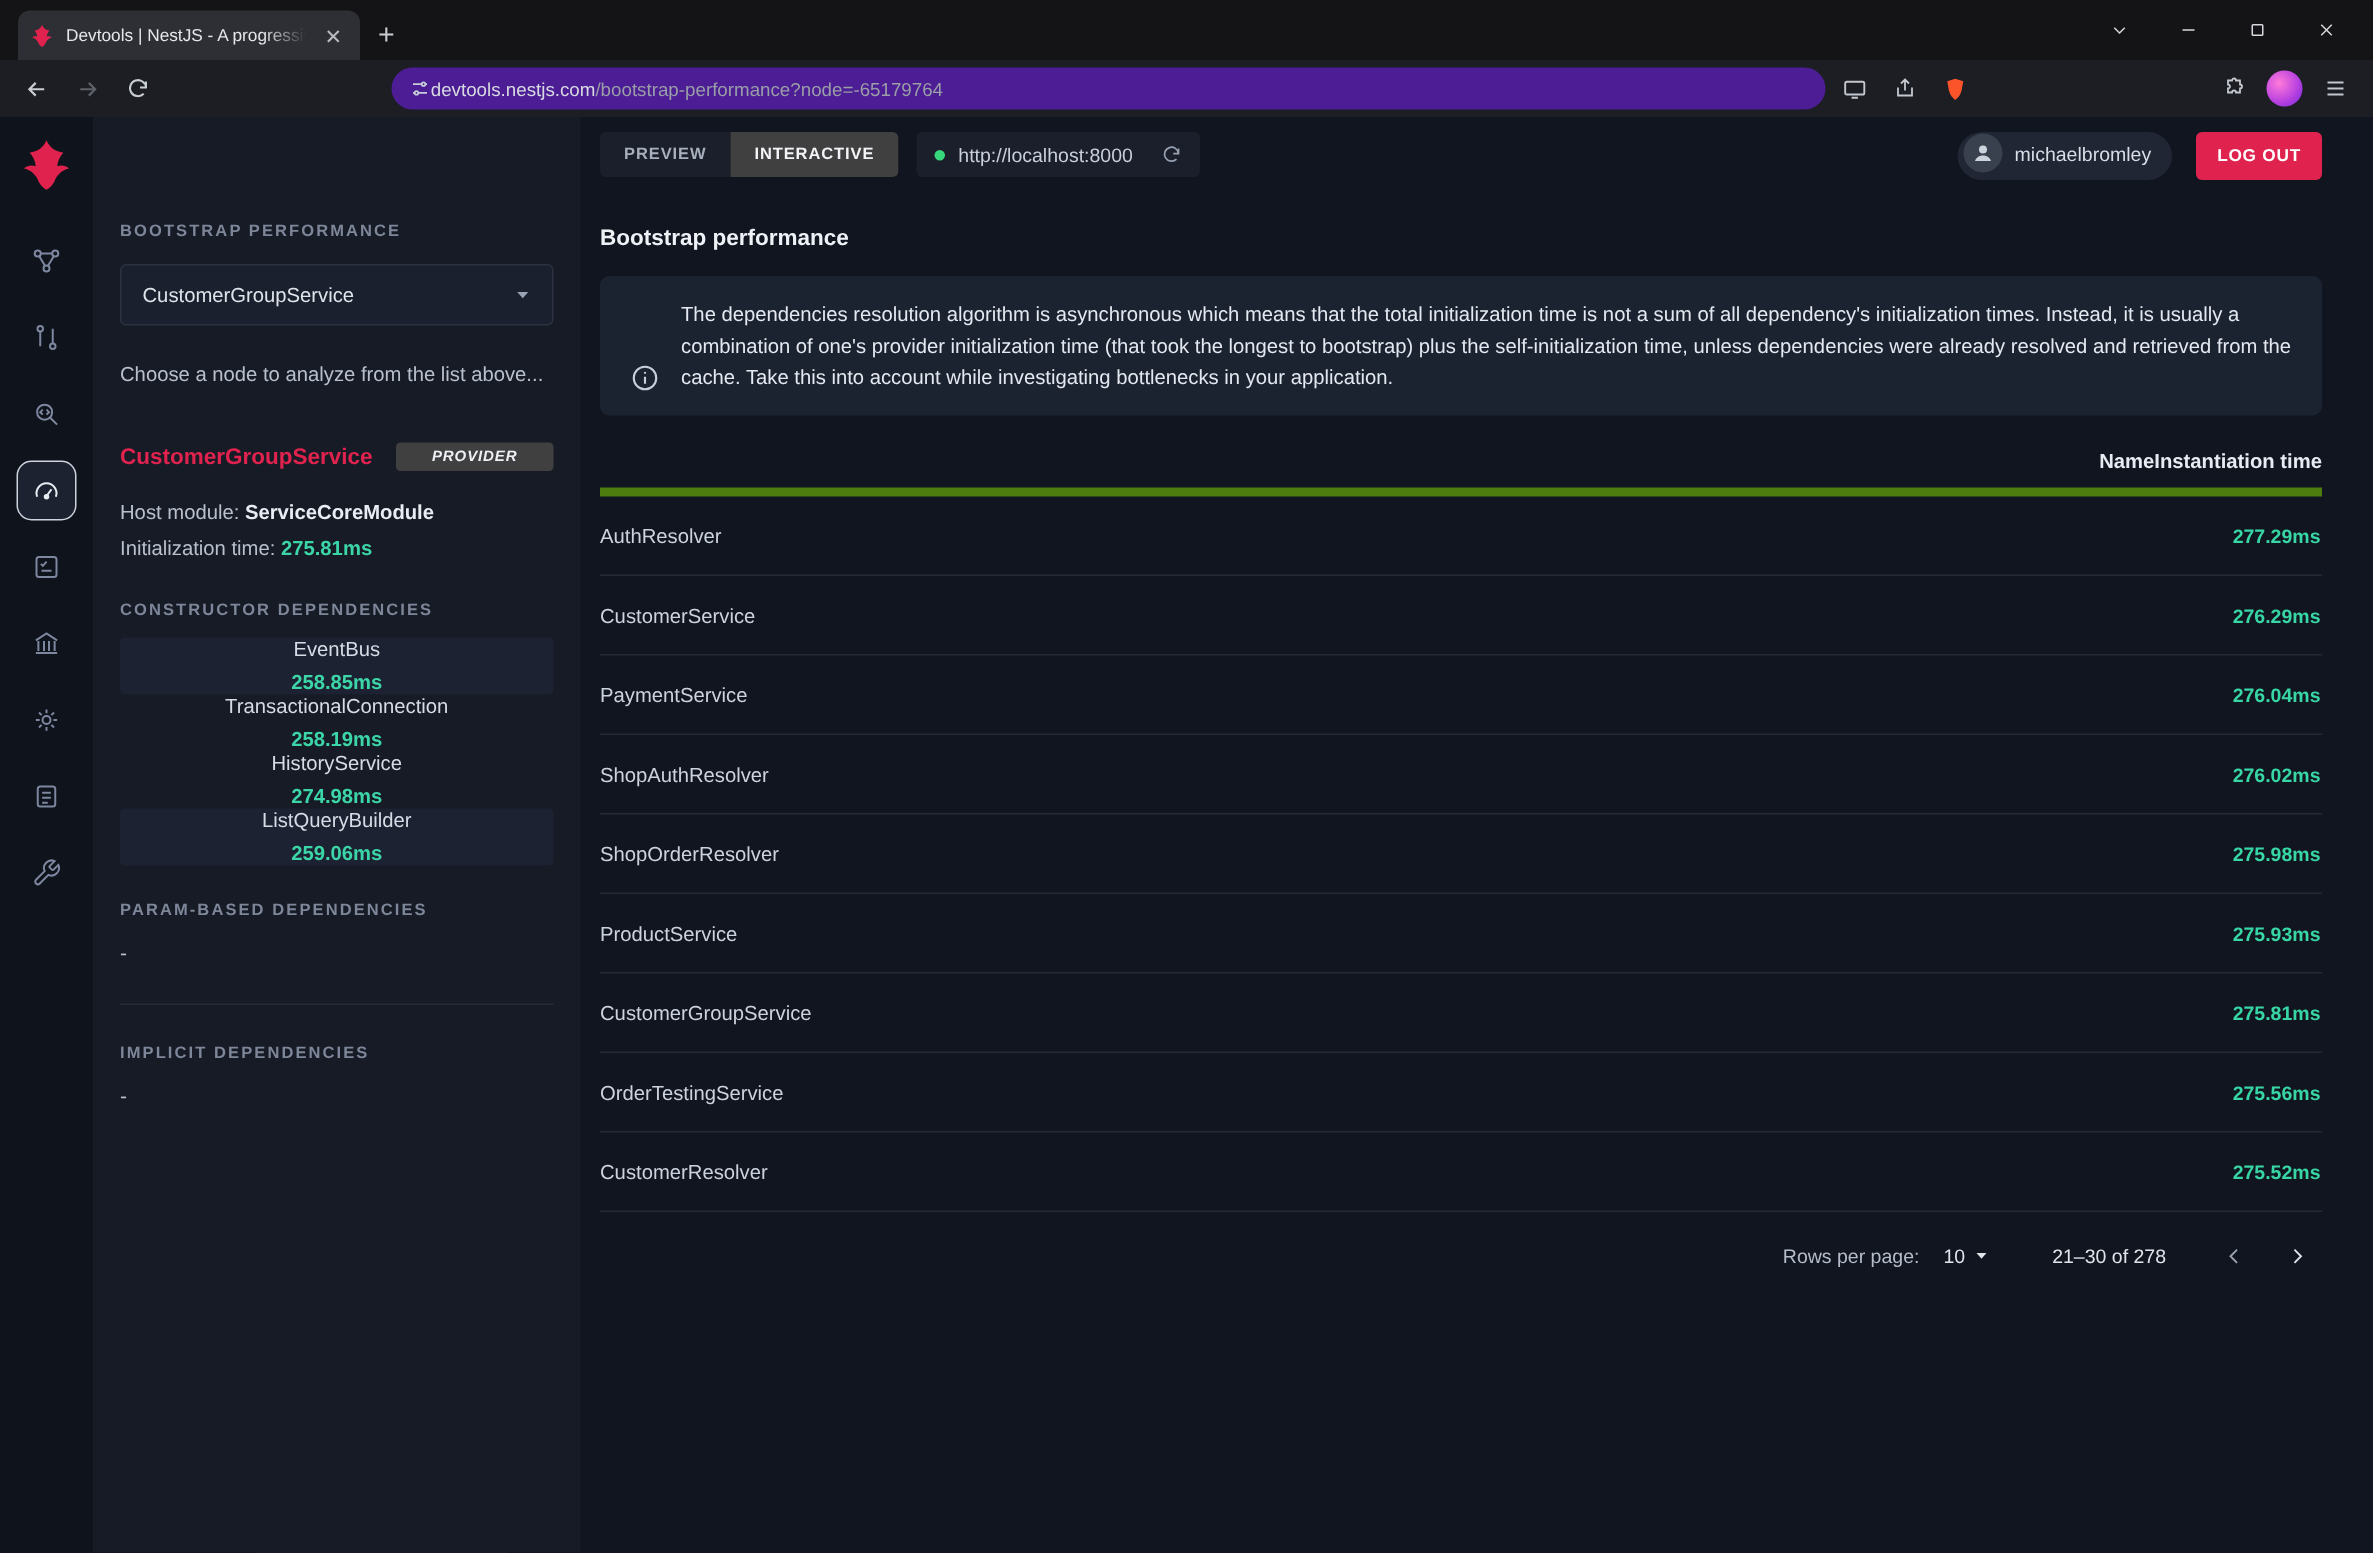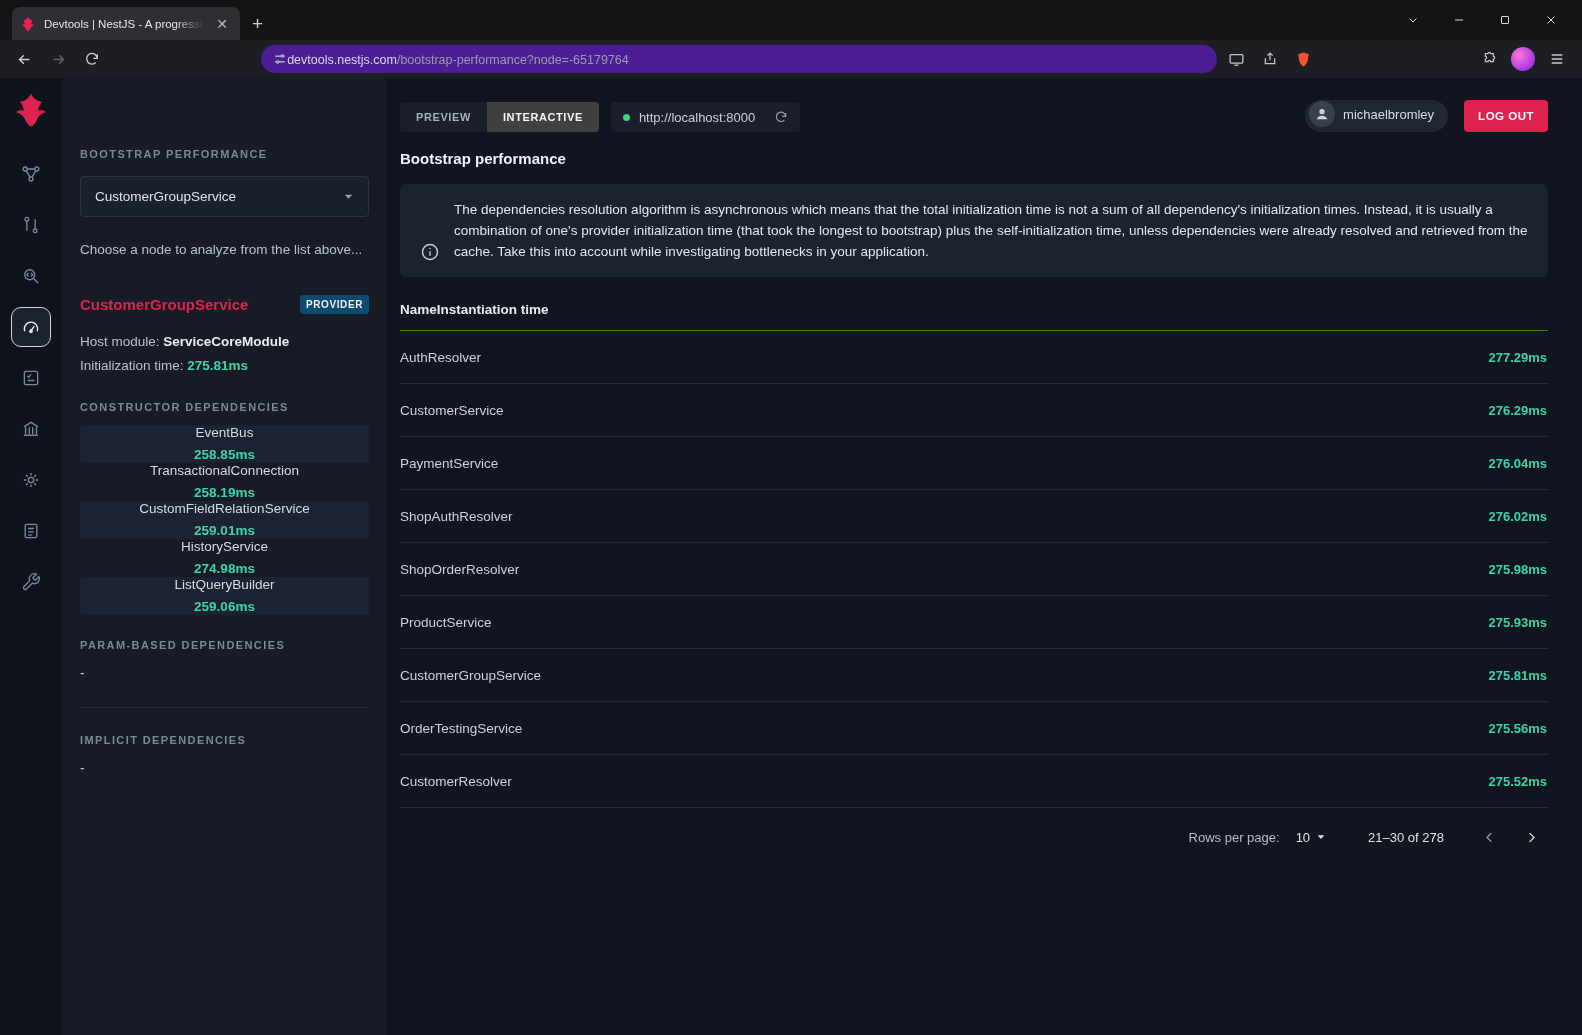--- a/index.html
+++ b/index.html
@@ -67,39 +67,39 @@
   .select-box {
     margin-top:16px; height:41px; background:#1a202d; border:1px solid #2b3342; border-radius:4px;
     display:flex; align-items:center; justify-content:space-between; padding:0 14px; cursor:pointer;
   }
   .select-value { color:#dfe3ea; font-size:13.5px; }
   .select-caret { color:#9aa3b5; }
   .hint { margin-top:22px; font-size:13.5px; line-height:1.6; color:#b9c0cd; }
   .node-row { margin-top:34px; display:flex; align-items:center; justify-content:space-between; }
   .node-name { color:#e0234e; font-weight:bold; font-size:15px; }
   .badge {
-    background:#0c4a6e; color:#eef1f5; font-size:10px; font-weight:bold; letter-spacing:0.6px;
-    border-radius:3px; padding:4px 6px;
+    background:#404040; color:#eef1f5; font-size:10px; font-weight:bold; letter-spacing:0.6px;
+    border-radius:3px; padding:4px 24px;font-style:italic;
   }
   .kv { margin-top:20px; font-size:13.5px; color:#b9c0cd; }
   .kv + .kv { margin-top:9px; }
   .kv .val-strong { color:#e9edf3; font-weight:bold; }
   .val-teal { color:#3cd5a7; font-weight:bold; }
   .deps-title { margin-top:28px; }
   .dep-list { margin-top:12px; }
   .dep-item {
     height:38px; display:flex; align-items:center; gap:7px; padding:0 12px;
     font-size:13.5px; color:#d6dbe5; border-radius:3px; cursor:pointer;flex-direction:column;
   }
   .dep-item.shaded { background:#1c2231; }
   .empty-dash { margin-top:14px; color:#b9c0cd; font-size:14px; }
   .panel-divider { margin:26px 0 0 0; border:none; border-top:1px solid #242b39; }
 
   .main { flex:1; padding:0 34px 0 13px; display:flex; flex-direction:column; overflow:hidden; }
-  .topbar { height:44px; display:flex; align-items:flex-end; margin-top:10px; }
+  .topbar { height:44px; display:flex; align-items:flex-start; margin-top:10px; }
   .seg { display:flex; border-radius:4px; overflow:hidden; }
   .seg-btn {
     height:30px; padding:0 16px; display:flex; align-items:center;
     font-size:11px; font-weight:bold; letter-spacing:0.6px; cursor:pointer;
     background:#1a1f2b; color:#a7aebc;
   }
   .seg-btn.active { background:#404040; color:#f2f4f8; }
   .url-widget {
     margin-left:12px; height:30px; background:#1a1f2b; border-radius:4px;
     display:flex; align-items:center; gap:9px; padding:0 12px; cursor:pointer;
@@ -126,22 +126,22 @@
   .page-title { margin-top:18px; color:#eef1f6; font-size:15px; font-weight:bold; }
   .info-box {
     margin-top:17px; background:#1b2230; border-radius:6px; padding:15px 20px;
     display:flex; gap:14px; align-items:flex-end;
   }
   .info-icon { color:#c9cfda; flex-shrink:0; margin-top:2px; }
   .info-text { color:#e4e8f0; font-size:13.5px; line-height:21px; }
 
   .perf-table { margin-top:12px; }
   .thead {
-    height:42px; display:flex; align-items:center; justify-content:flex-start;
-    border-bottom:1px solid #4d7c0f;
+    height:42px; display:flex; align-items:center; justify-content:flex-end;
+    border-bottom:6px solid #4d7c0f;
   }
   .th { color:#e7ebf2; font-size:13.5px; font-weight:bold; }
   .trow {
     height:53px; display:flex; align-items:center; justify-content:space-between;
     border-bottom:1px solid #232b39; padding-right:1px; cursor:pointer;
   }
   .tname { color:#ccd2de; font-size:13.5px; }
   .ttime { color:#38d5a5; font-size:13px; font-weight:bold; }
 
   .pagination {
@@ -346,24 +346,20 @@
 
     <div class="section-title deps-title">CONSTRUCTOR DEPENDENCIES</div>
     <div class="dep-list">
       <div class="dep-item shaded">
         <span>EventBus</span>
         <span class="val-teal">258.85ms</span>
       </div>
       <div class="dep-item">
         <span>TransactionalConnection</span>
         <span class="val-teal">258.19ms</span>
-      </div>
-      <div class="dep-item shaded">
-        <span>CustomFieldRelationService</span>
-        <span class="val-teal">259.01ms</span>
       </div>
       <div class="dep-item">
         <span>HistoryService</span>
         <span class="val-teal">274.98ms</span>
       </div>
       <div class="dep-item shaded">
         <span>ListQueryBuilder</span>
         <span class="val-teal">259.06ms</span>
       </div>
     </div>

